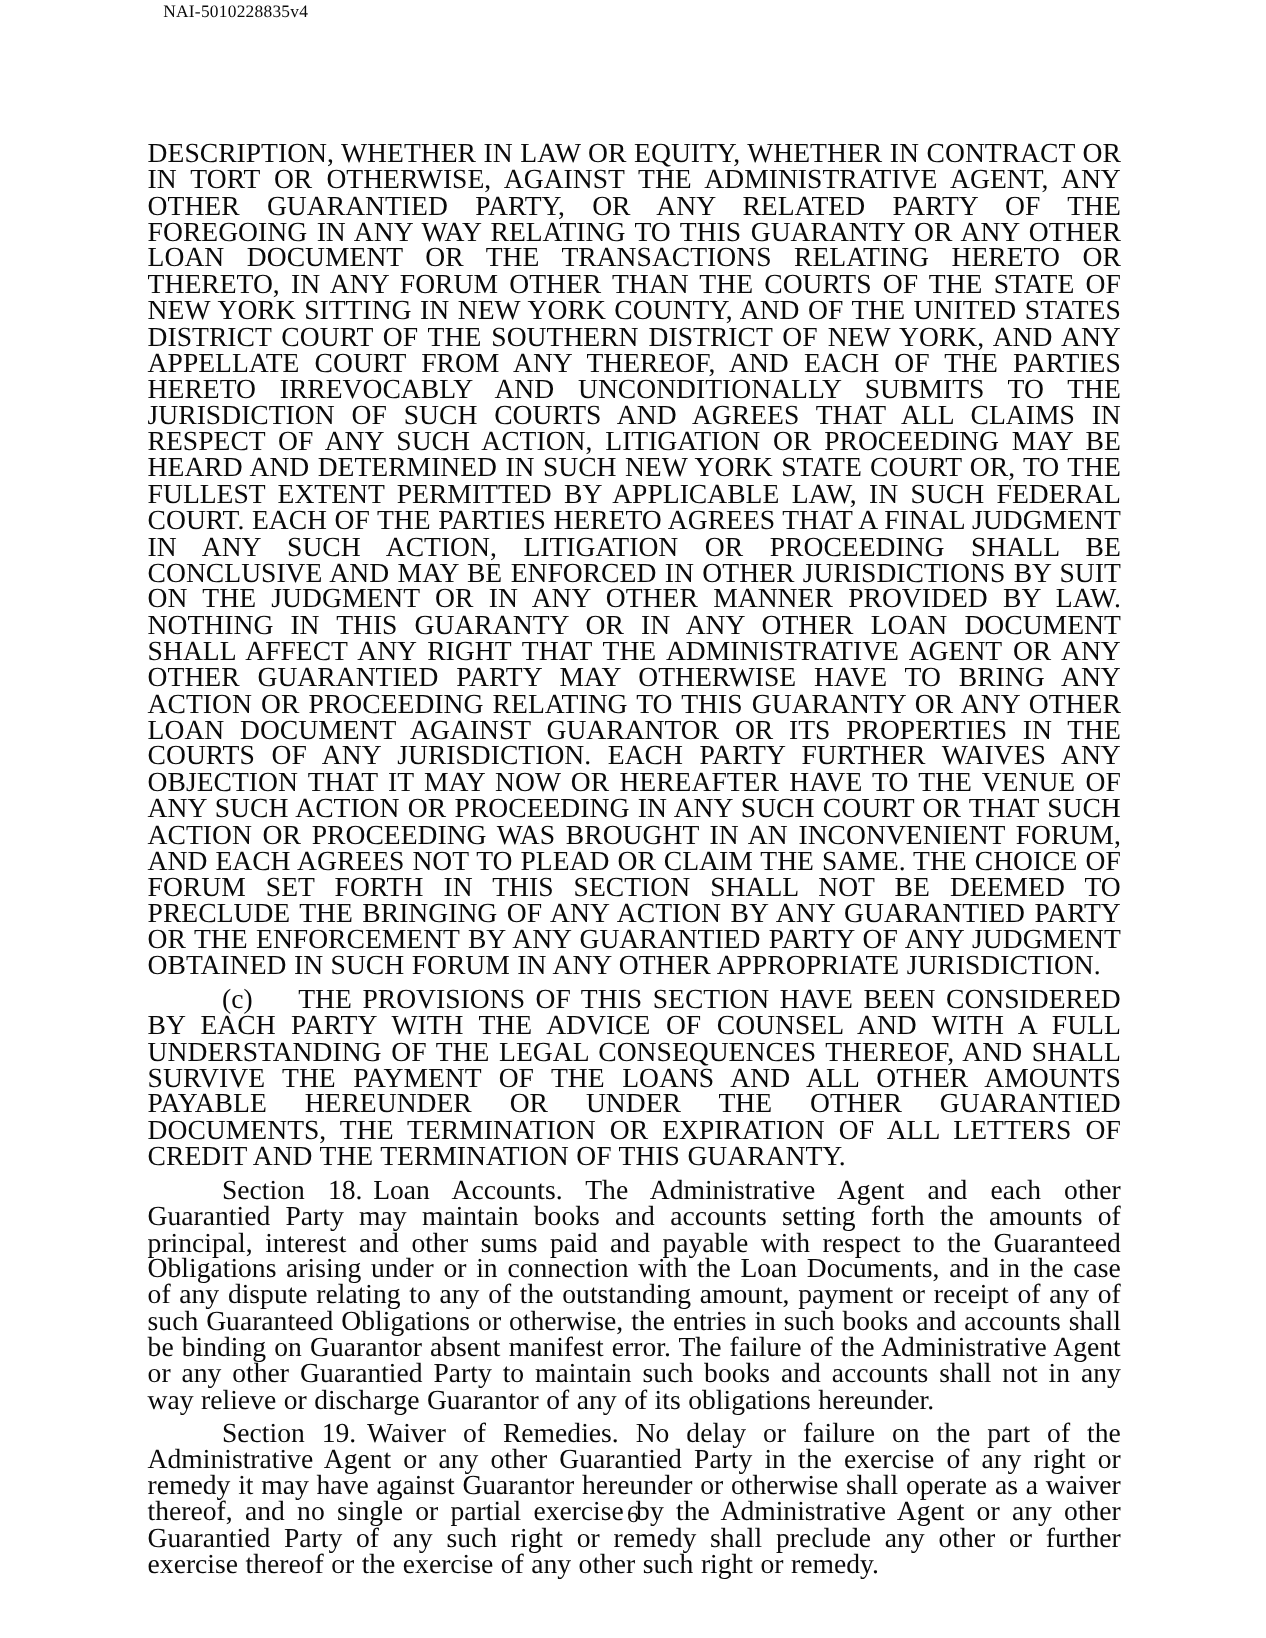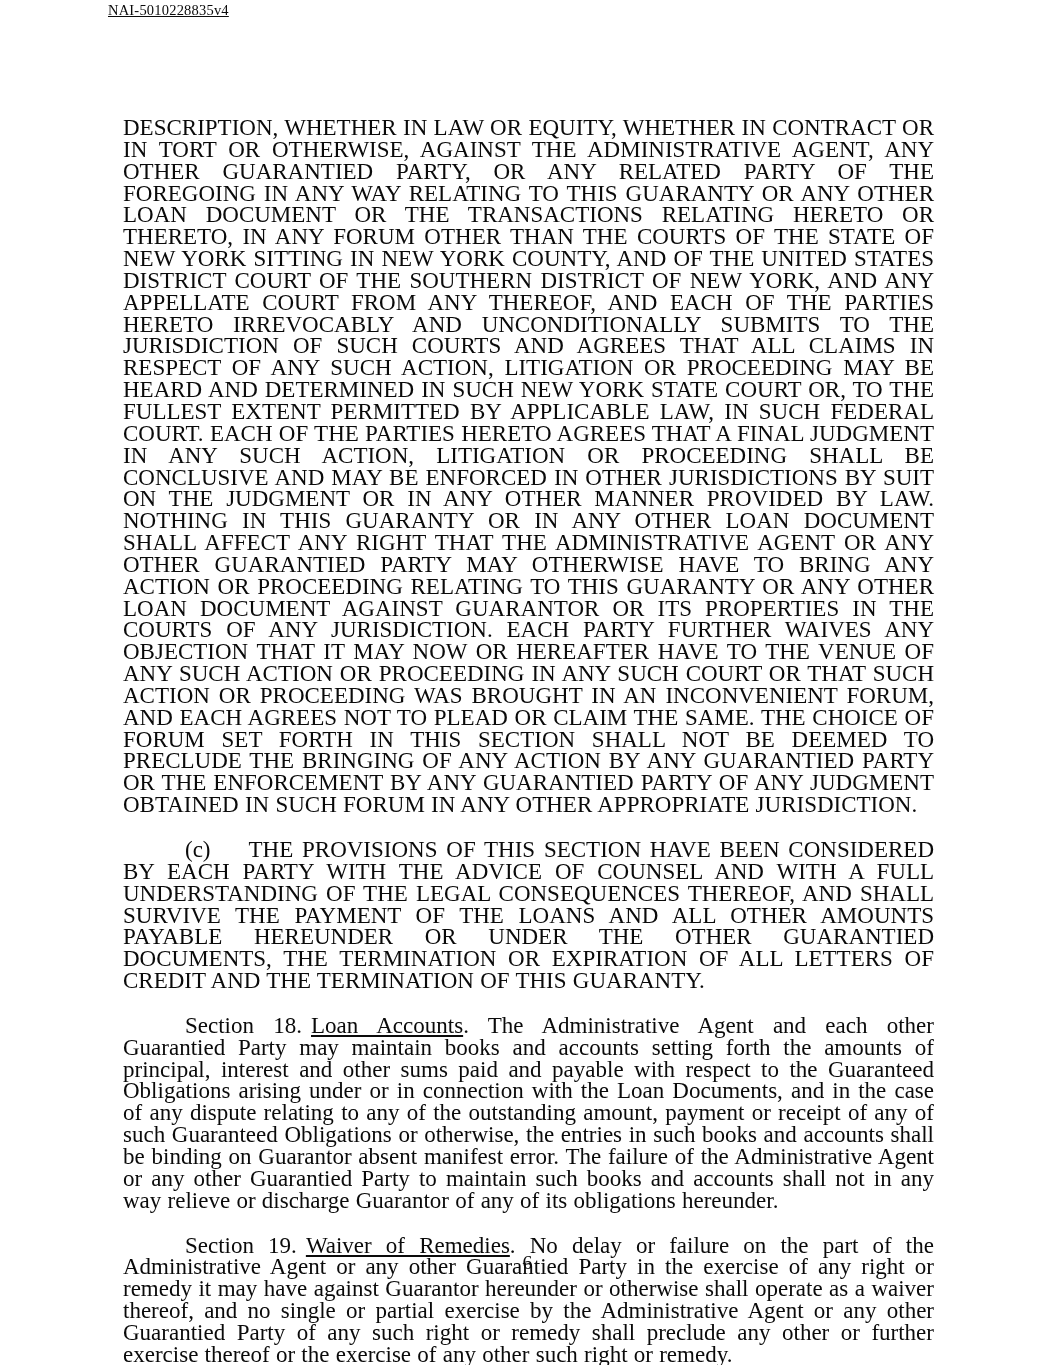--- a/index.html
+++ b/index.html
@@ -10,56 +10,54 @@
   body {
     width: 1055px;
     height: 1365px;
     position: relative;
     font-family: "Liberation Serif", serif;
     color: #0a0a0a;
     overflow: hidden;
   }
   .doc-id {
     position: absolute;
-    left: 108px;
+    left: 136px;
     top: 2px;
     font-size: 14.5px;
     letter-spacing: 0.2px;
     white-space: nowrap;
-    text-decoration: underline;
   }
   .content {
     position: absolute;
     left: 123px;
     top: 117px;
     width: 811px;
   }
   .content p {
     margin: 0;
     text-align: justify;
     font-size: 23px;
     line-height: 21.85px;
     word-spacing: 0.5px;
   }
   .content p + p {
-    margin-top: 23px;
+    margin-top: 6px;
   }
   .indent {
     text-indent: 62px;
   }
   .tab {
     display: inline-block;
     width: 38px;
   }
   .gap {
     display: inline-block;
     width: 9px;
   }
   .underline {
-    text-decoration: underline;
   }
   .page-number {
     position: absolute;
     top: 1252px;
     left: 0;
     width: 100%;
     text-align: center;
     font-size: 19.6px;
   }
 </style>

